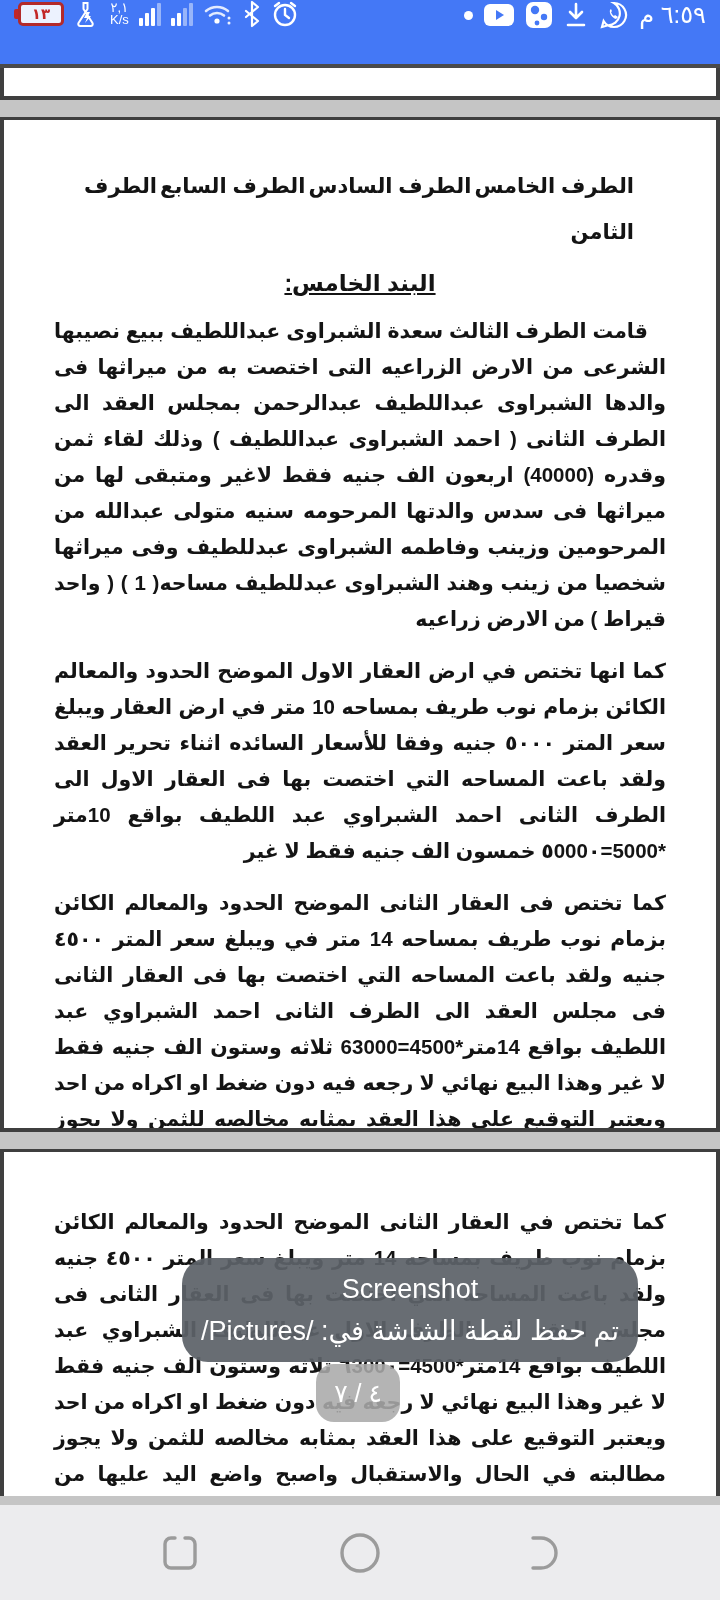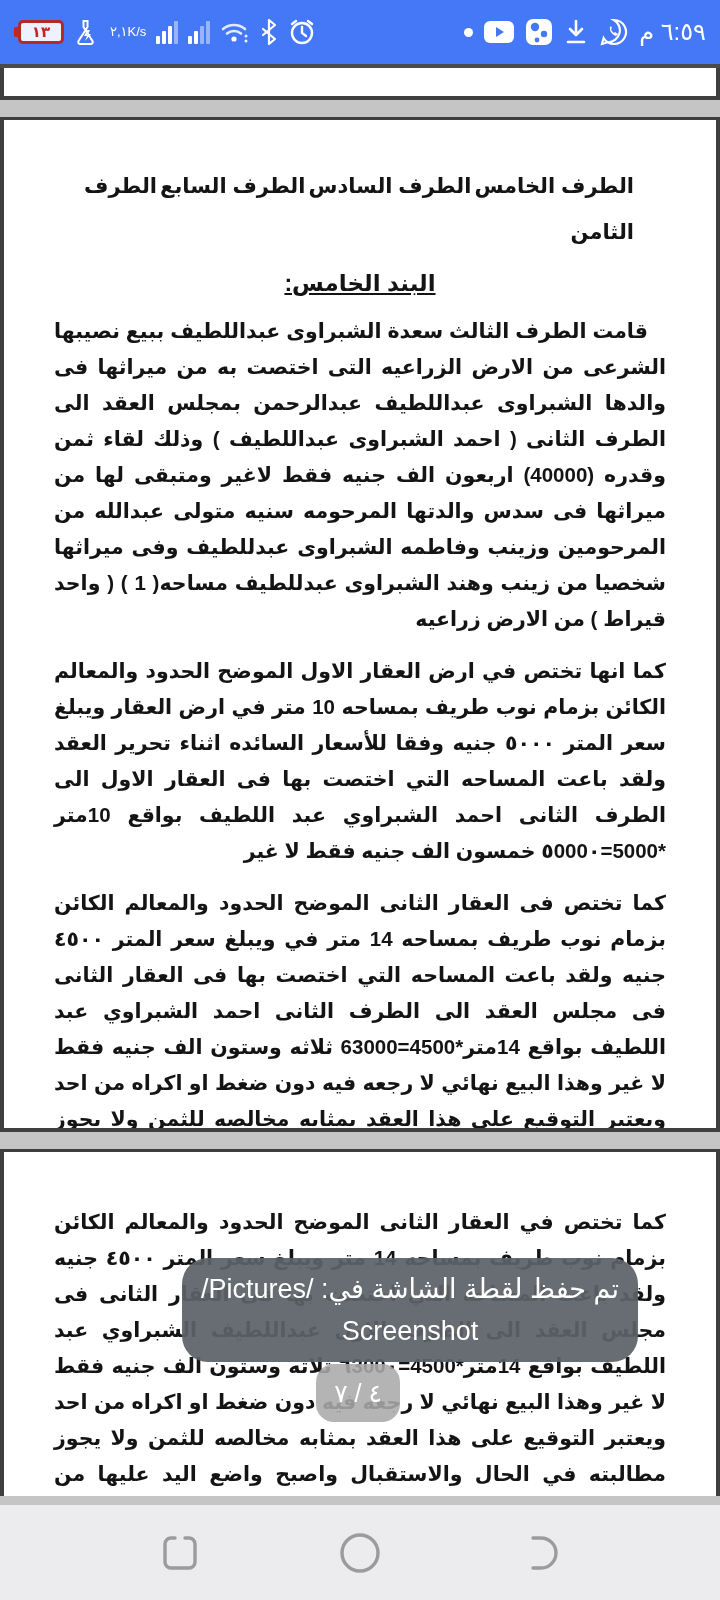--- a/index.html
+++ b/index.html
@@ -7,33 +7,33 @@
   body {
     position:relative;
     background:#c5c5c5;
     font-family:"Liberation Sans","DejaVu Sans",sans-serif;
   }
 
   
   .statusbar {
     position:absolute; top:0; left:0; width:720px; height:64px;
     background:#4478f6; color:#fff;
-    display:flex; align-items:center; justify-content:space-between;
+    display:flex; align-items:flex-start; justify-content:space-between;
     padding:0 14px; z-index:30;
   }
   .sb-left, .sb-right { display:flex; align-items:center; gap:10px; }
   .sb-ico { display:flex; align-items:center; justify-content:center; }
   .battery-wrap { display:flex; align-items:center; }
   .battery-nub { width:4px; height:10px; background:#c22727; border-radius:2px 0 0 2px; }
   .battery-body {
     width:46px; height:24px; border:3px solid #b32a2a; border-radius:5px;
     display:flex; align-items:center; justify-content:center;
     color:#c22727; font-size:15px; font-weight:bold; background:rgba(255,255,255,0.9);
   }
-  .speed { display:flex; flex-direction:row; align-items:center; line-height:12px; font-size:13px; }
+  .speed { display:flex; flex-direction:column; align-items:center; line-height:12px; font-size:13px; }
   .sigbars { display:flex; align-items:flex-end; gap:2px; }
   .sigbars i { display:block; width:4px; background:#fff; border-radius:1px; }
   .sig-dim { opacity:.45; }
   .time { font-size:24px; letter-spacing:1px; }
   .notif-dot { width:9px; height:9px; border-radius:50%; background:#fff; }
 
   
   .viewer { position:absolute; top:64px; left:0; width:720px; height:1441px; background:#c5c5c5; z-index:1; }
   .sb-shadow { position:absolute; top:64px; left:0; width:720px; height:4px; background:#4a4a4a; z-index:31; }
 
@@ -189,24 +189,24 @@
 
   <div class="page-gap"></div>
 
   <div class="page page-next doc">
     <p>كما تختص في العقار الثانى الموضح الحدود والمعالم الكائن بزمام نوب طريف بمساحه 14 متر  ويبلغ سعر المتر ٤٥٠٠ جنيه ولقد باعت المساحه التي اختصت بها فى العقار الثانى فى مجلس العقد الى الطرف الاول عبداللطيف الشبراوي عبد اللطيف بواقع 14متر*4500=٦300٠ ثلاثه وستون الف جنيه فقط لا غير وهذا البيع نهائي لا رجعه فيه دون ضغط او اكراه من احد ويعتبر التوقيع على هذا العقد بمثابه مخالصه للثمن ولا يجوز مطالبته في الحال والاستقبال واصبح واضع اليد عليها من تاريخ هذا العقد</p>
 
   </div>
 </div>
 
 <div class="toast" dir="rtl">
+  <div dir="ltr">Screenshot</div>
   <div>
     <span>تم حفظ لقطة الشاشة في: </span><span class="path">/Pictures/</span>
   </div>
-  <div dir="ltr">Screenshot</div>
 </div>
 
 <div class="page-indicator">٤ / ٧</div>
 
 <div class="navbar">
   <div class="nav-btn">
     <svg width="46" height="46" viewBox="0 0 46 46" fill="none" stroke="#9b9b9b" stroke-width="3.4" stroke-linecap="round">
       <path d="M18 8 h-4 a6 6 0 0 0 -6 6 v18 a6 6 0 0 0 6 6 h18 a6 6 0 0 0 6 -6 V14 a6 6 0 0 0 -6 -6 h-4"></path>
     </svg>
   </div>

